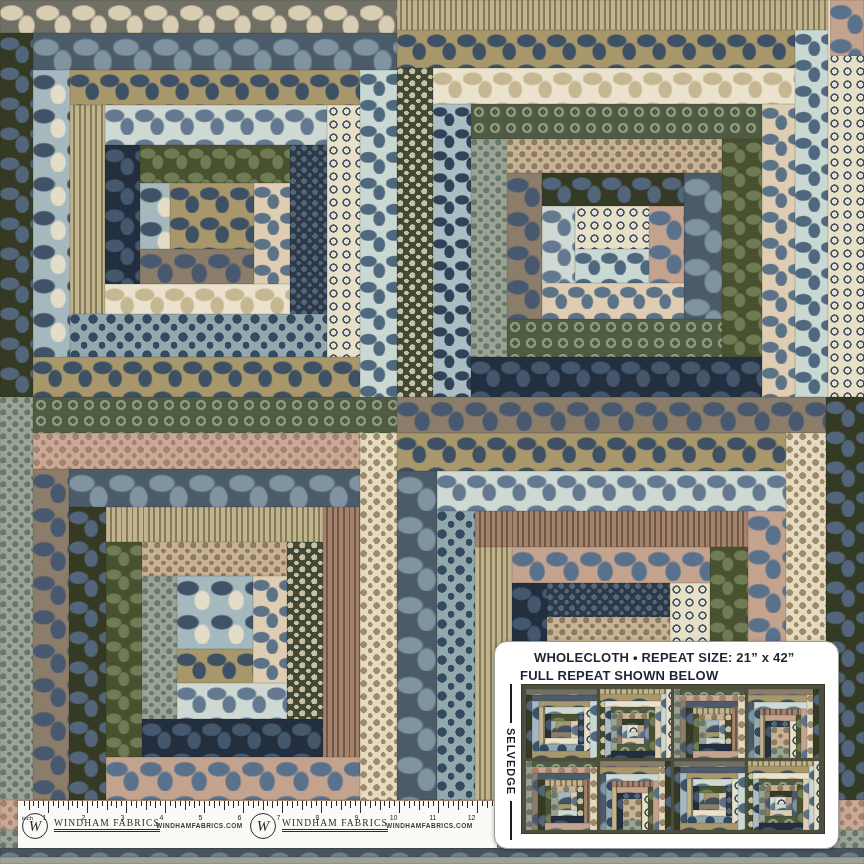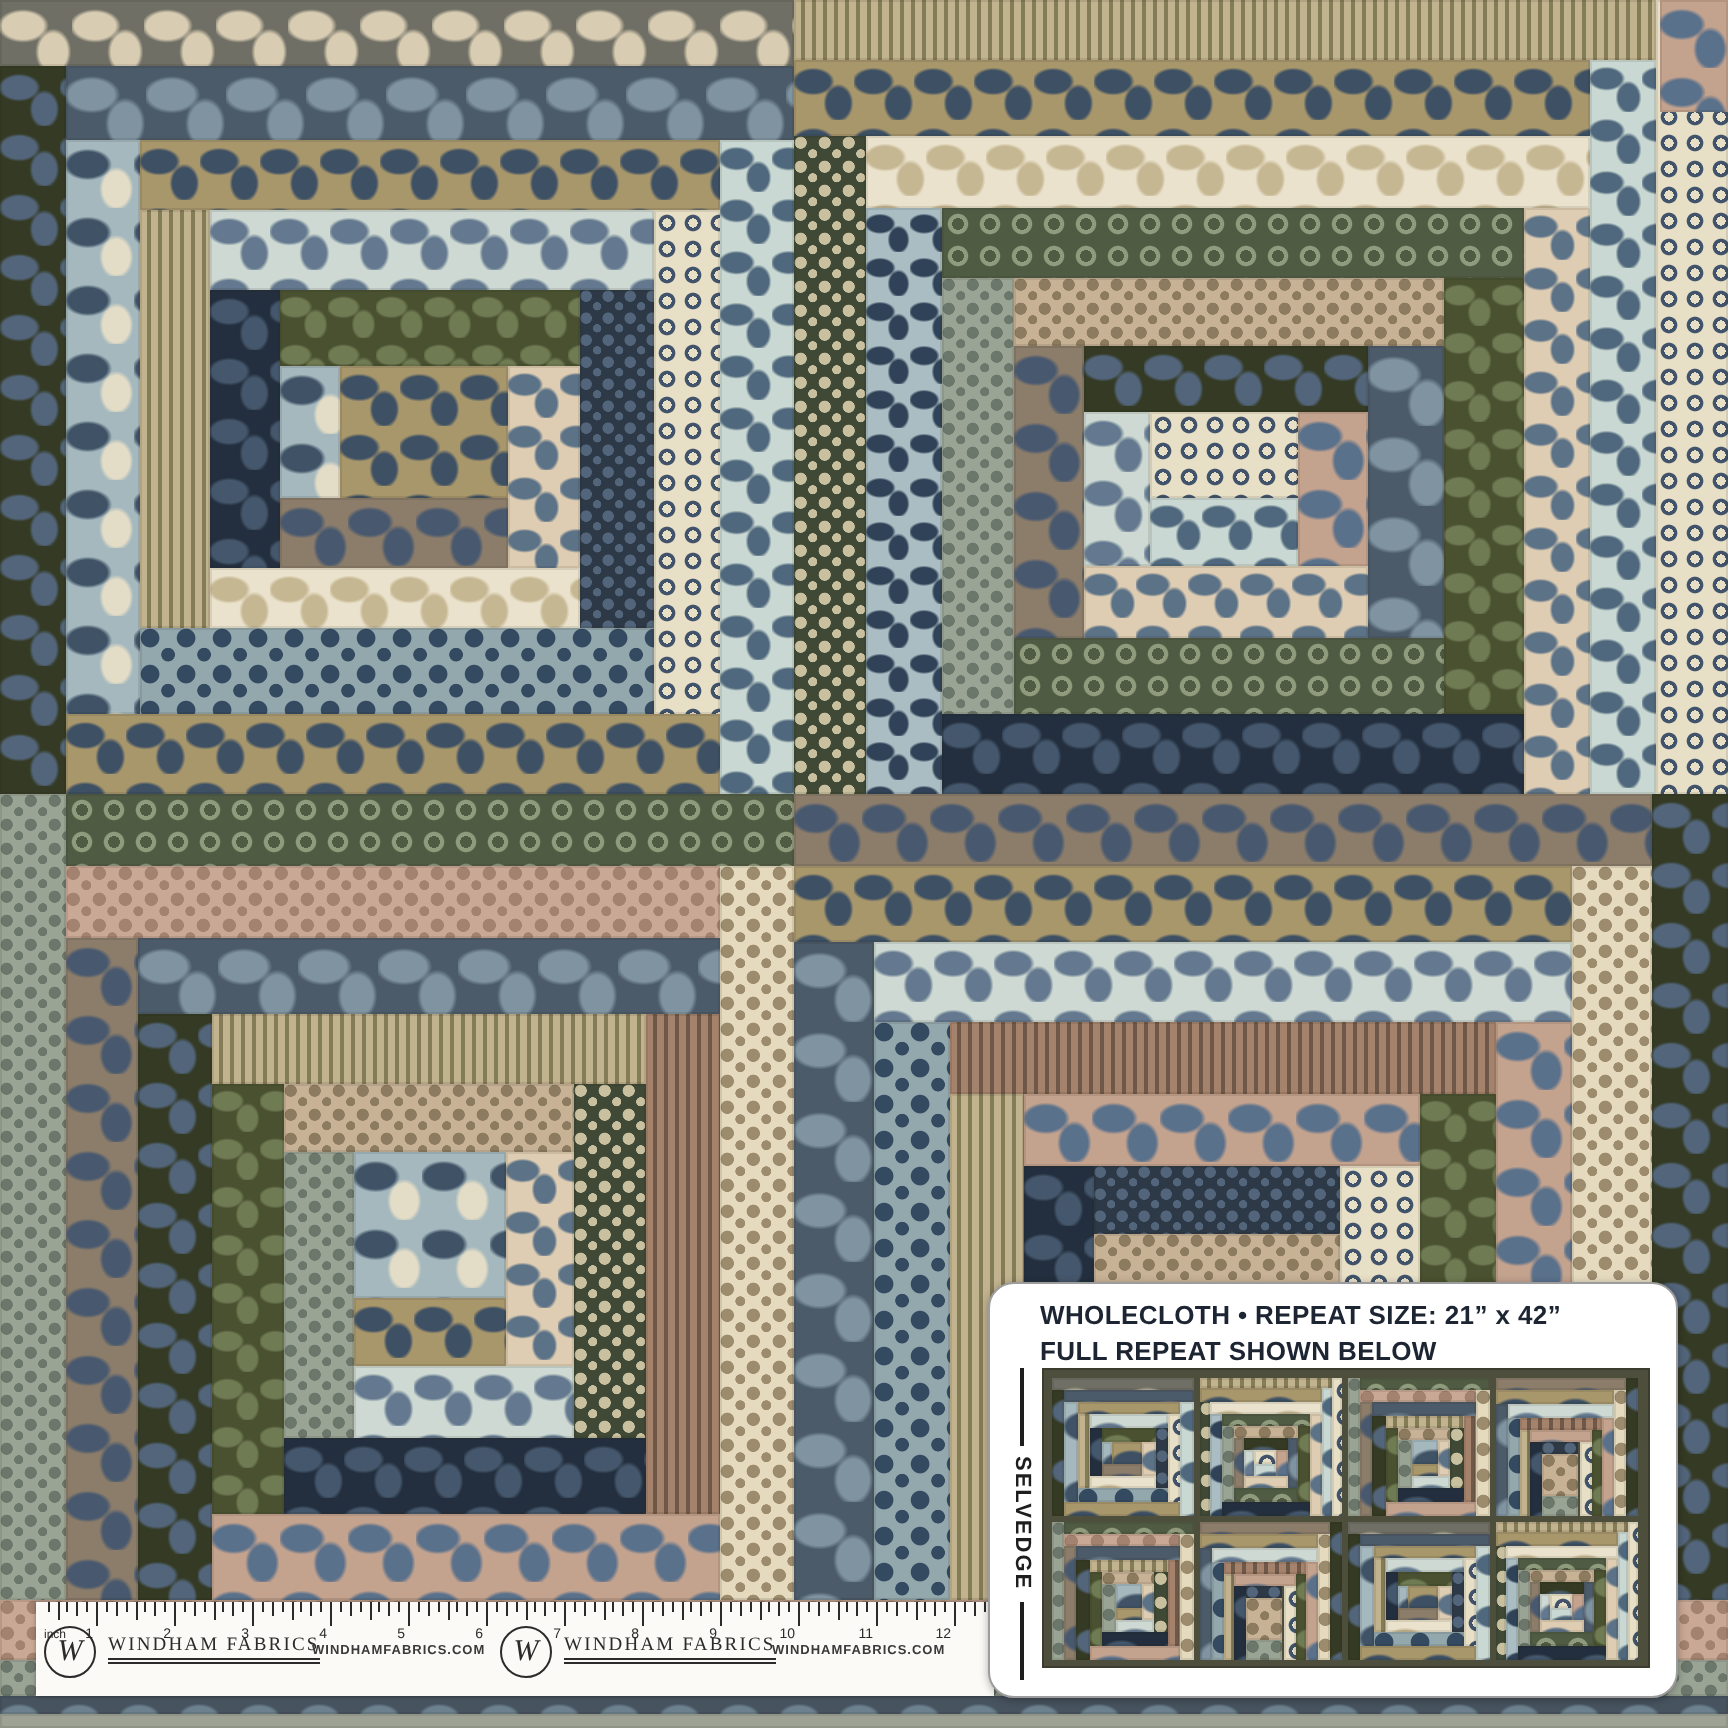--- a/index.html
+++ b/index.html
@@ -31,21 +31,21 @@
   .brand-url{
     position:absolute;top:10px;font-size:6.5px;font-weight:bold;color:#3a3a3a;letter-spacing:0.5px;white-space:nowrap;
   }
   
   #card{
     position:absolute;left:494px;top:641px;width:343px;height:206px;z-index:3;
     background:#ffffff;border:1px solid #9c9c9c;border-radius:13px;
     box-shadow:0 1px 4px rgba(0,0,0,0.30);
   }
   .card-line{position:absolute;left:25px;font-size:13px;font-weight:bold;color:#1d2533;letter-spacing:0.2px;white-space:nowrap;}
-  #card-line1{top:8px;}
+  #card-line1{top:8px;margin-left:14px;}
   #card-line2{top:26px;}
   #selvedge{
     position:absolute;left:7px;top:42px;width:18px;height:156px;
     display:flex;flex-direction:column;align-items:center;
   }
   .selvedge-rule{width:1.5px;background:#1e1e1e;flex:1 1 auto;}
   #selvedge-text{
     writing-mode:vertical-rl;text-orientation:sideways;
     font-size:11px;font-weight:bold;color:#1e1e1e;letter-spacing:1px;
     margin:5px 0;white-space:nowrap;

